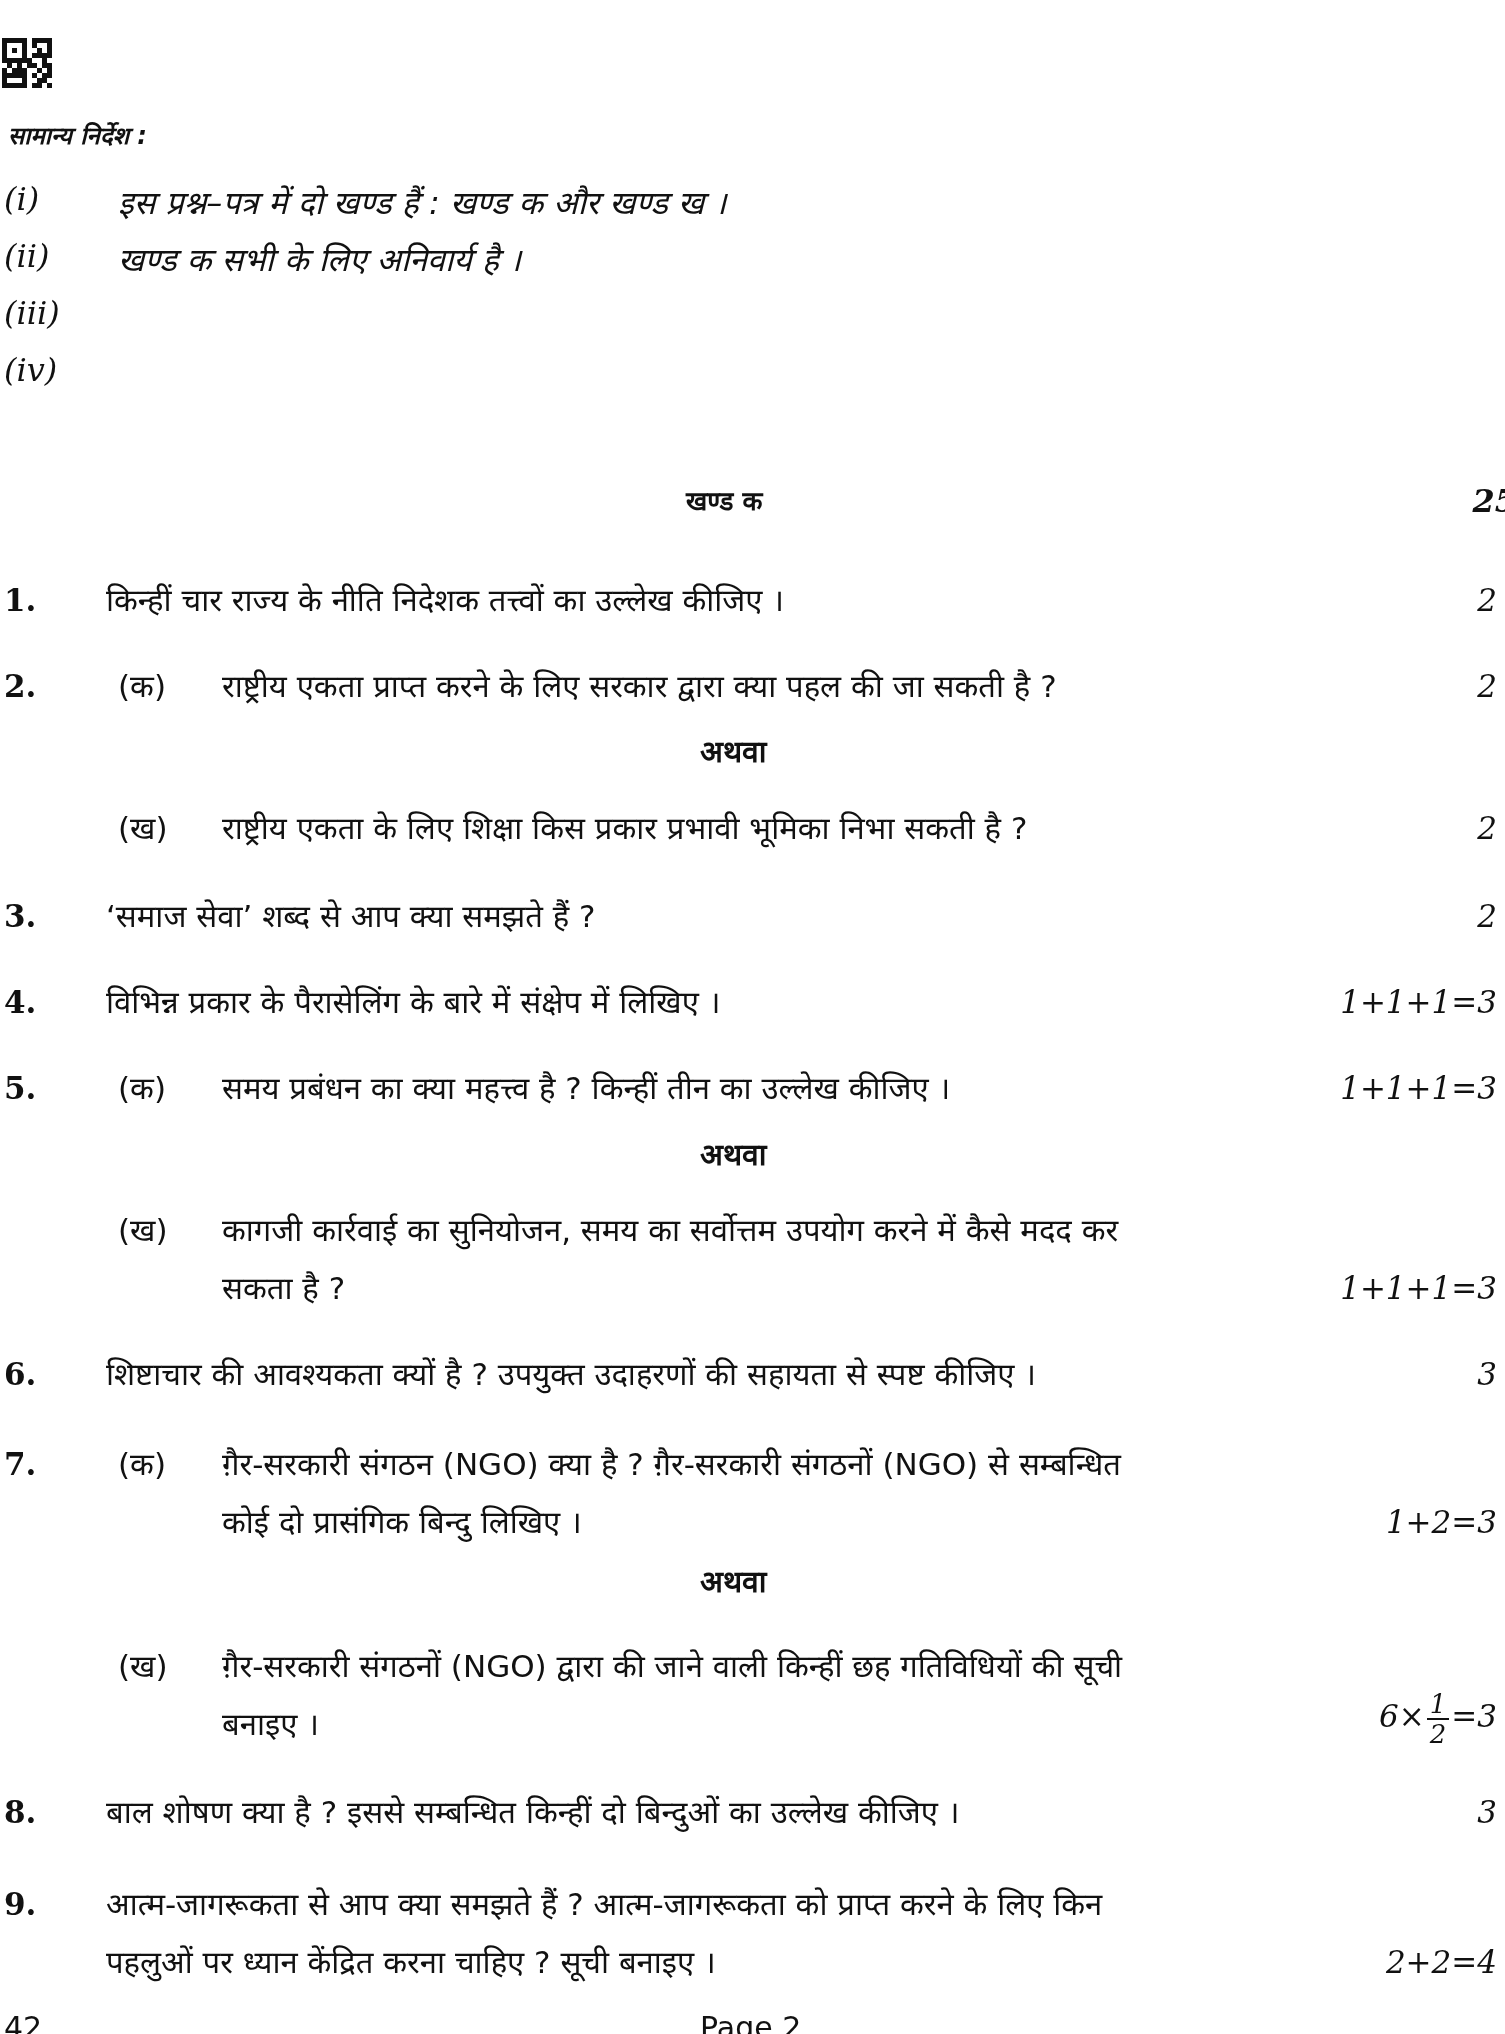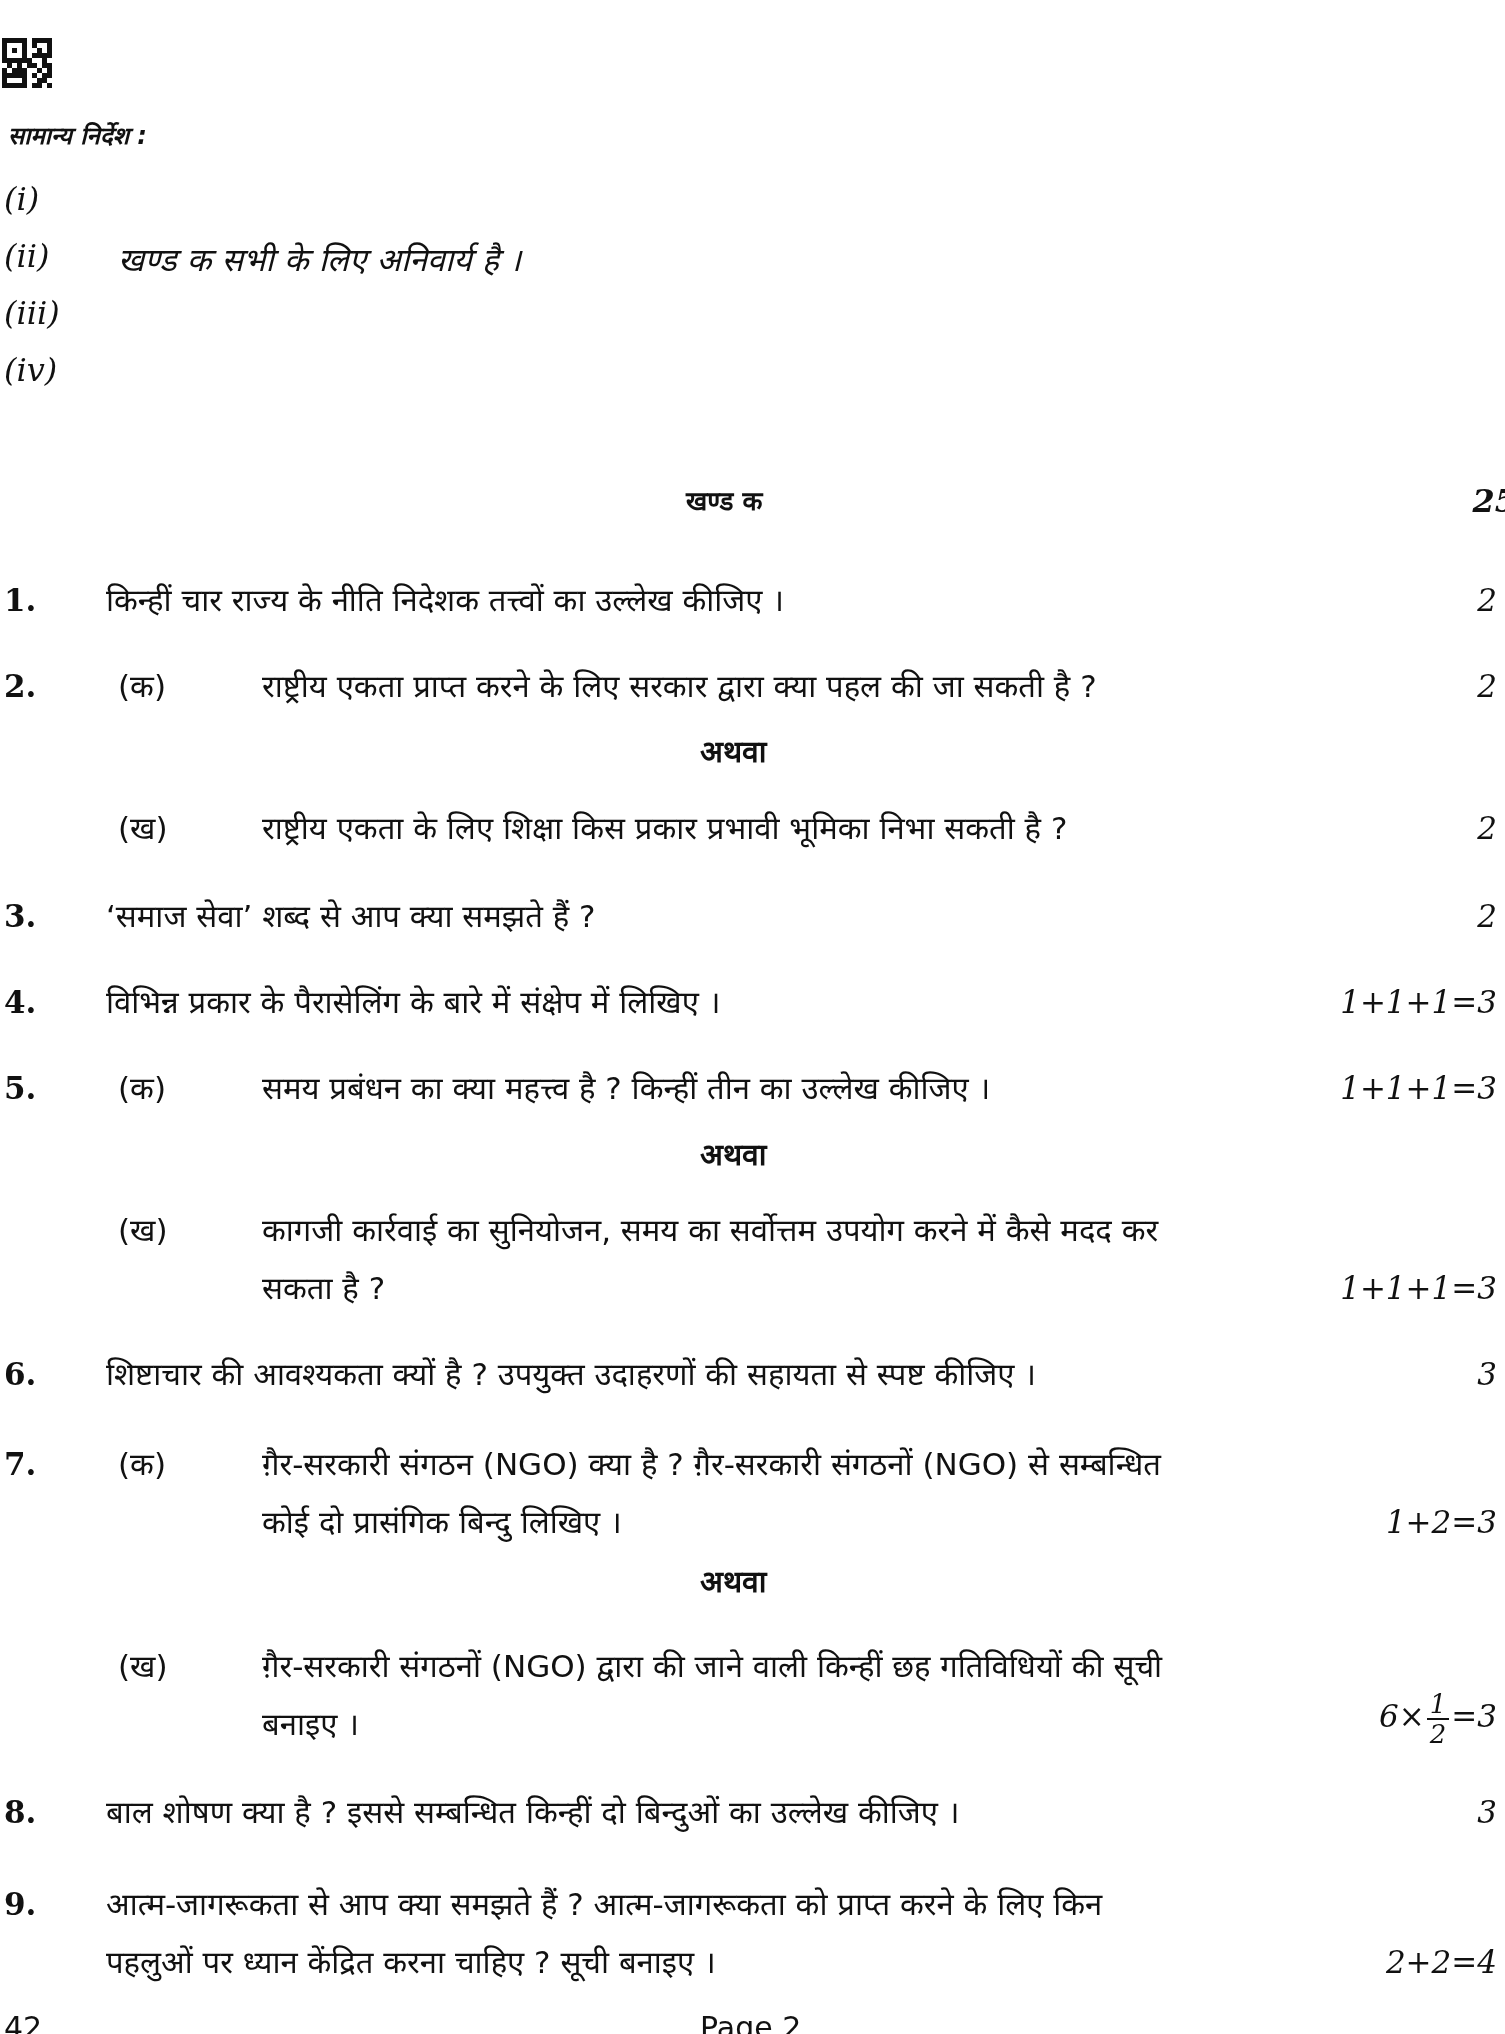--- a/index.html
+++ b/index.html
@@ -34,21 +34,21 @@
   }
 
   .q {
     position: absolute; left: 0; width: 1505px; font-size: 31px; line-height: 56px;
   }
   .q .qn {
     position: absolute; left: 4px; top: 0; font-weight: bold; font-family: "DejaVu Serif", serif;
   }
   .q .sub { position: absolute; left: 118px; top: 0; }
   .q .body { position: absolute; left: 106px; top: 0; width: 1300px; }
-  .q .body.indent { left: 222px; width: 1195px; margin-left: 40px; }
+  .q .body.indent { left: 222px; width: 1195px; }
   .q .marks {
     position: absolute; right: 8px; font-family: "DejaVu Serif", serif; font-style: italic;
   }
   .athva {
     position: absolute; left: 700px; font-size: 30px; font-weight: bold;
   }
   .frac {
     display: inline-block; vertical-align: middle; text-align: center; font-size: 26px; line-height: 28px;
     margin: 0 2px;
   }
@@ -161,20 +161,21 @@
     <span class="on"></span>
     <span class="on"></span>
     <span></span>
     <span class="on"></span>
   </div>
 
 <div class="instr-title">सामान्य निर्देश :</div>
 
 <div class="instr" style="top:180px">
   <span class="num">(i)</span>
+  <span class="txt">इस प्रश्न–पत्र में दो खण्ड हैं : खण्ड क और खण्ड ख ।</span>
 </div>
 <div class="instr" style="top:237px">
   <span class="num">(ii)</span>
   <span class="txt">खण्ड क सभी के लिए अनिवार्य है ।</span>
 </div>
 <div class="instr" style="top:294px">
   <span class="num">(iii)</span>
 </div>
 <div class="instr" style="top:351px">
   <span class="num">(iv)</span>

